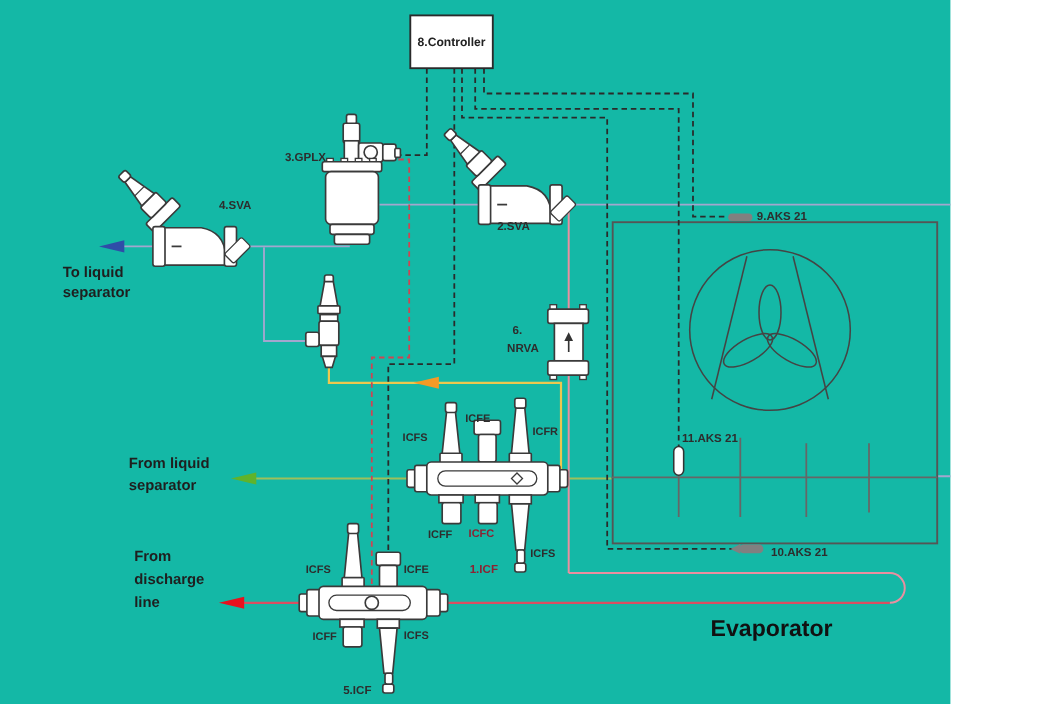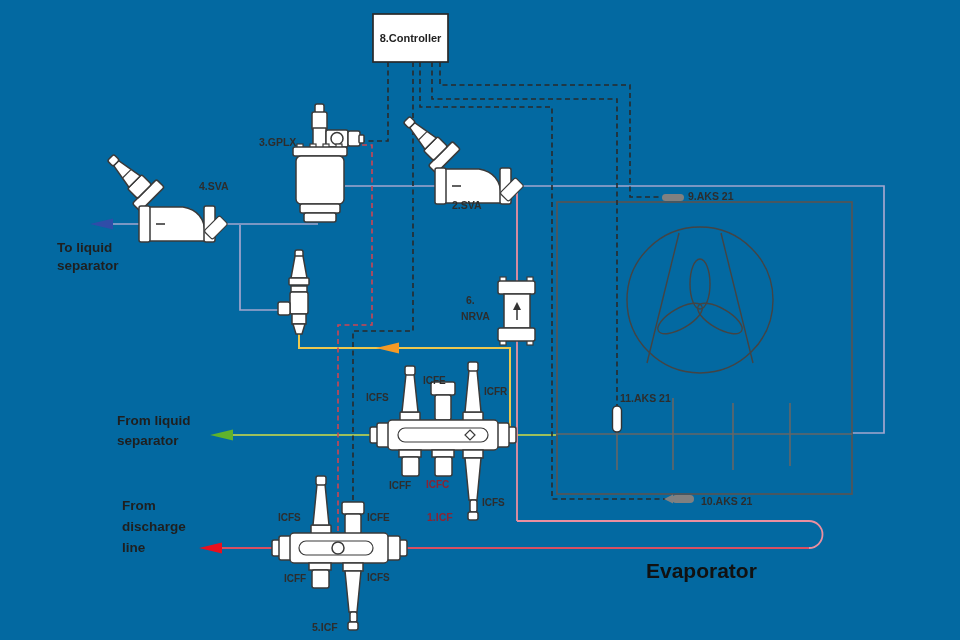--- a/index.html
+++ b/index.html
@@ -1,16 +1,16 @@
 <!DOCTYPE html>
 <html><head>
 <meta charset="utf-8">
 <style>
   html,body{margin:0;padding:0;background:#ffffff;}
-  .stage{position:relative;width:960px;height:640px;background:#0369a1;overflow:hidden;
+  .stage{position:relative;width:864px;height:640px;background:#14b8a6;overflow:hidden;
          font-family:"Liberation Sans",sans-serif;}
   svg{display:block;}
   .lbl  {font:600 10.5px "Liberation Sans",sans-serif; fill:#2d2d2d;}
   .lblB {font:700 13.5px "Liberation Sans",sans-serif; fill:#1f1f1f;}
   .port {font:700 10px  "Liberation Sans",sans-serif; fill:#2d2d2d;}
   .portM{font:700 10px  "Liberation Sans",sans-serif;}
   .nameM{font:700 10.5px "Liberation Sans",sans-serif;}
   .ctrl {font:600 11px  "Liberation Sans",sans-serif; fill:#222;}
   .evap {font:600 21px  "Liberation Sans",sans-serif; fill:#111;}
   .comp {fill:#ffffff; stroke:#3a3a3a; stroke-width:1.5;}

